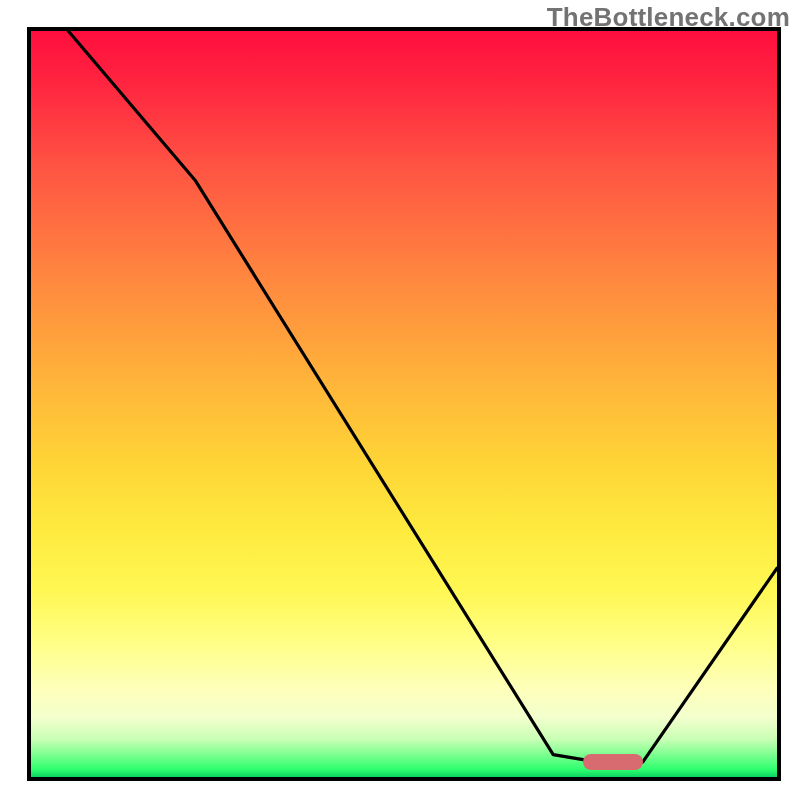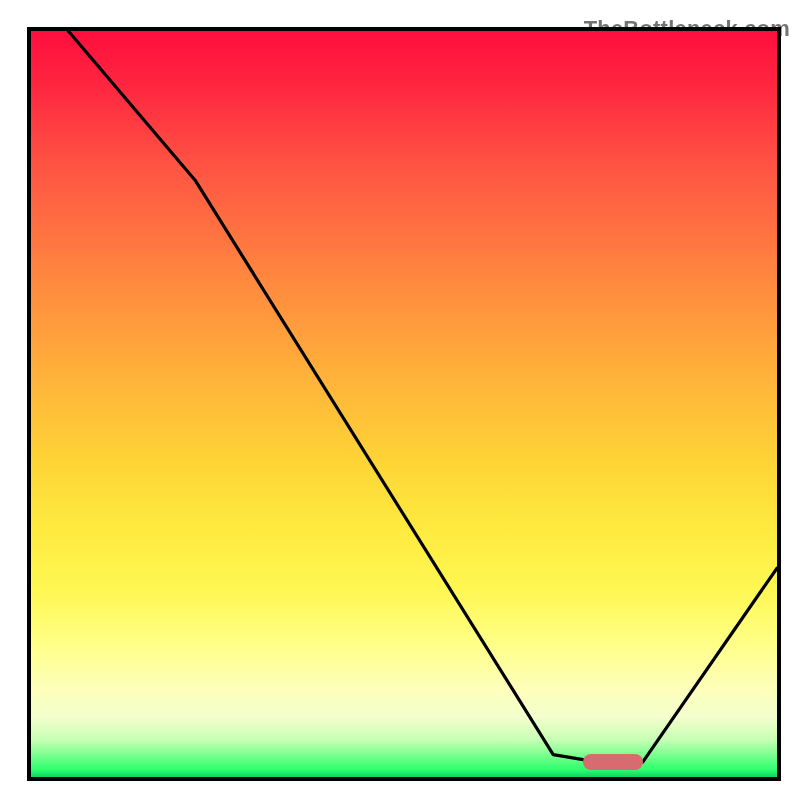--- a/index.html
+++ b/index.html
@@ -6,23 +6,23 @@
     margin: 0;
     padding: 0;
     width: 800px;
     height: 800px;
     background: #fff;
     font-family: Arial, Helvetica, sans-serif;
     position: relative;
   }
   .attribution {
     position: absolute;
-    top: 16px;
+    top: 2px;
     right: 10px;
-    font-size: 22px;
+    font-size: 26px;
     font-weight: bold;
     color: #737373;
     letter-spacing: 0.2px;
   }
   .plot {
     position: absolute;
     left: 27px;
     top: 27px;
     width: 746px;
     height: 746px;

